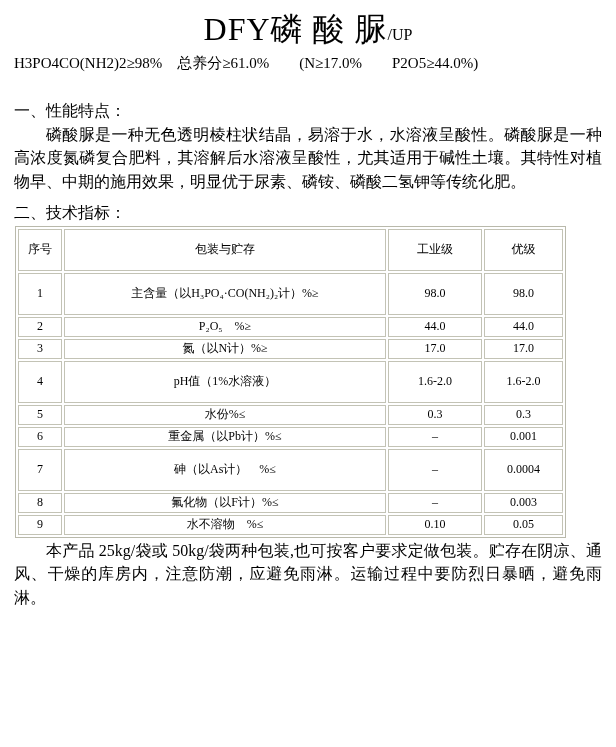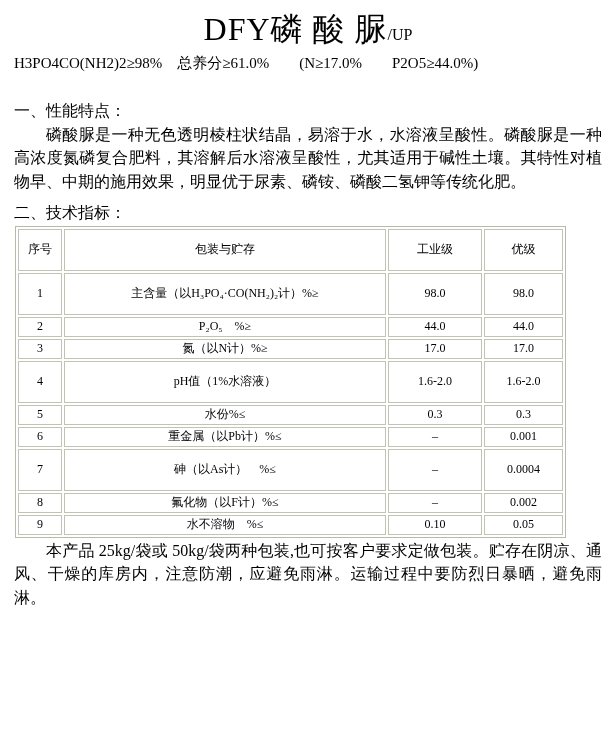--- a/index.html
+++ b/index.html
@@ -146,21 +146,21 @@
       <tr class="tall">
         <td>7</td>
         <td>砷（以As计）　%≤</td>
         <td>–</td>
         <td>0.0004</td>
       </tr>
       <tr class="short">
         <td>8</td>
         <td>氟化物（以F计）%≤</td>
         <td>–</td>
-        <td>0.002</td>
+        <td>0.003</td>
       </tr>
       <tr class="short">
         <td>9</td>
         <td>水不溶物　%≤</td>
         <td>0.10</td>
         <td>0.05</td>
       </tr>
     </tbody>
   </table>
 

